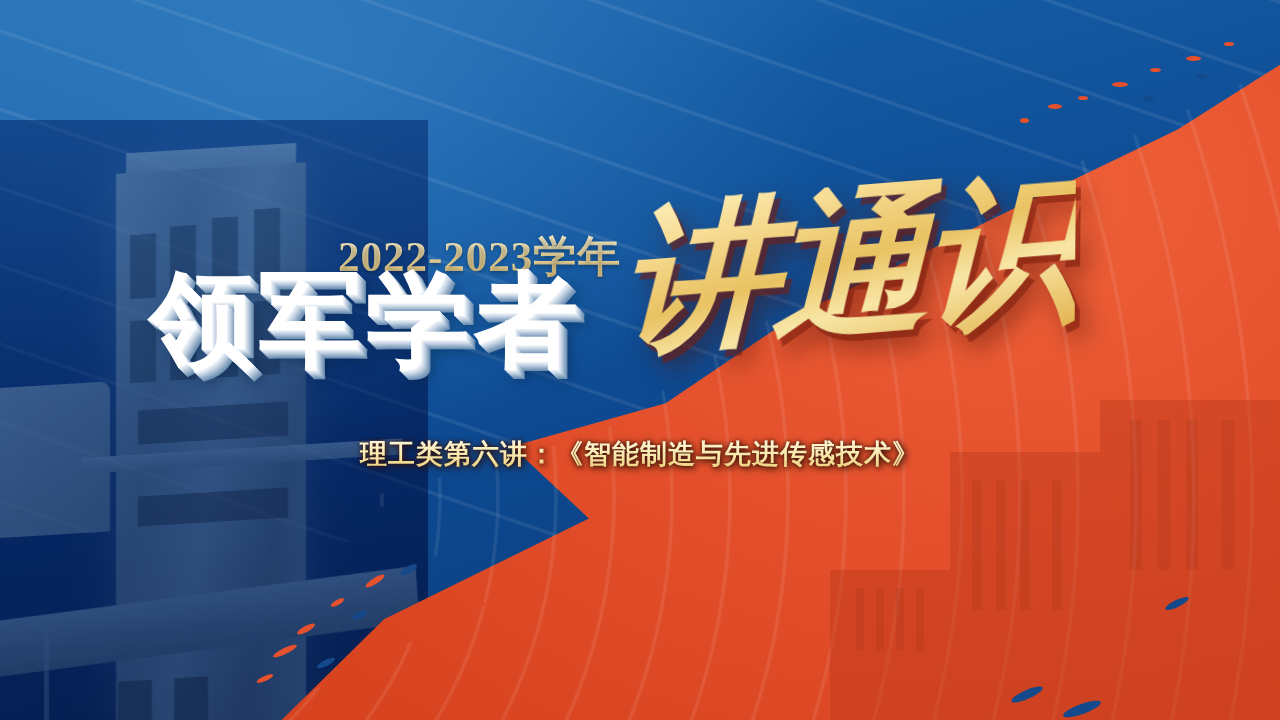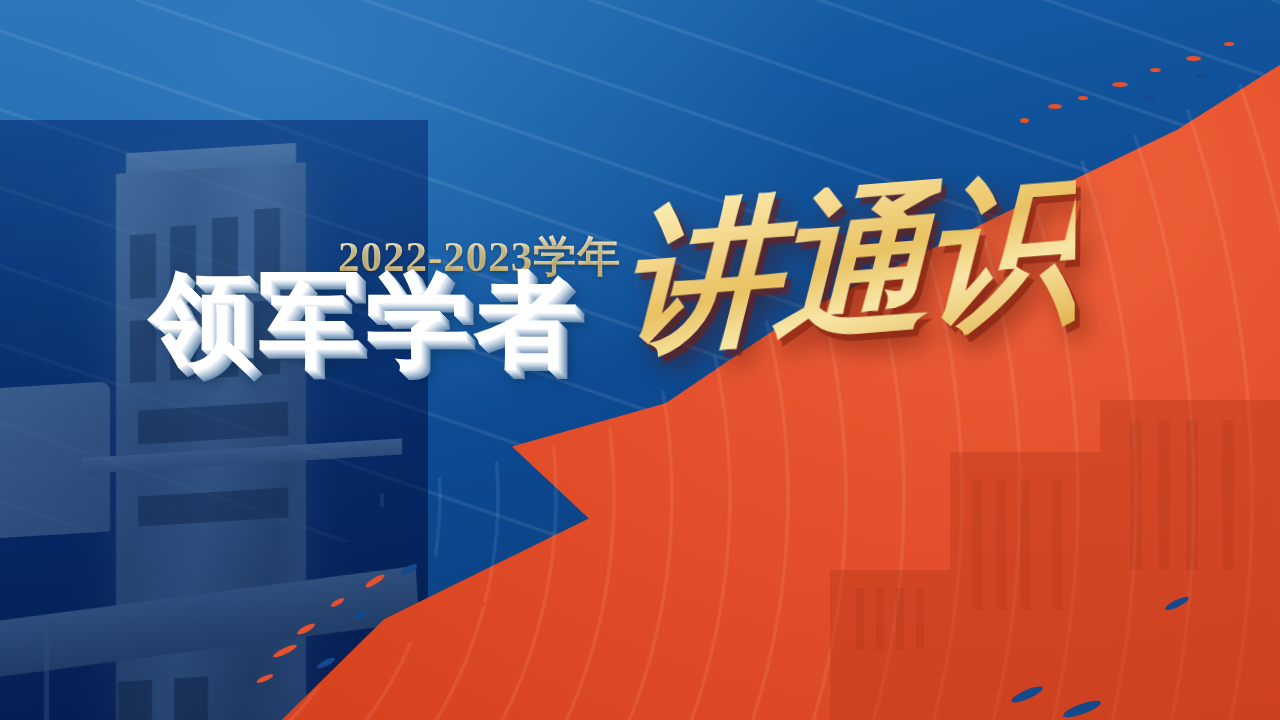--- a/index.html
+++ b/index.html
@@ -264,16 +264,17 @@
   <div class="speck-b" style="left:1164px;top:600px;width:26px;height:7px;transform:rotate(-26deg);"></div>
 
   <div class="content">
 
     <div class="year">2022-2023学年</div>
 
     <div class="headline">领军学者</div>
 
     <div class="calligraphy">讲通识</div>
 
+    <div class="subtitle">理工类第六讲：《智能制造与先进传感技术》</div>
 
 
   </div>
 </div>
 
 </body></html>

